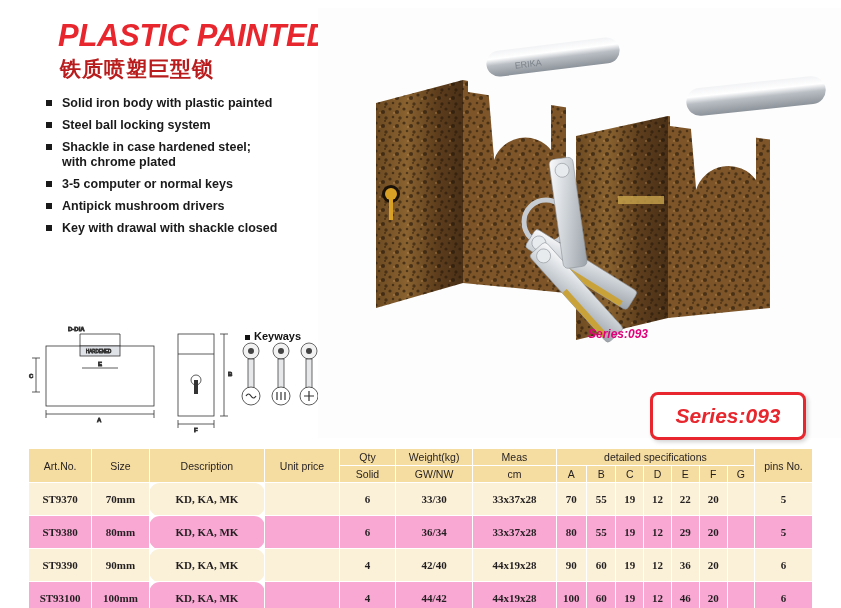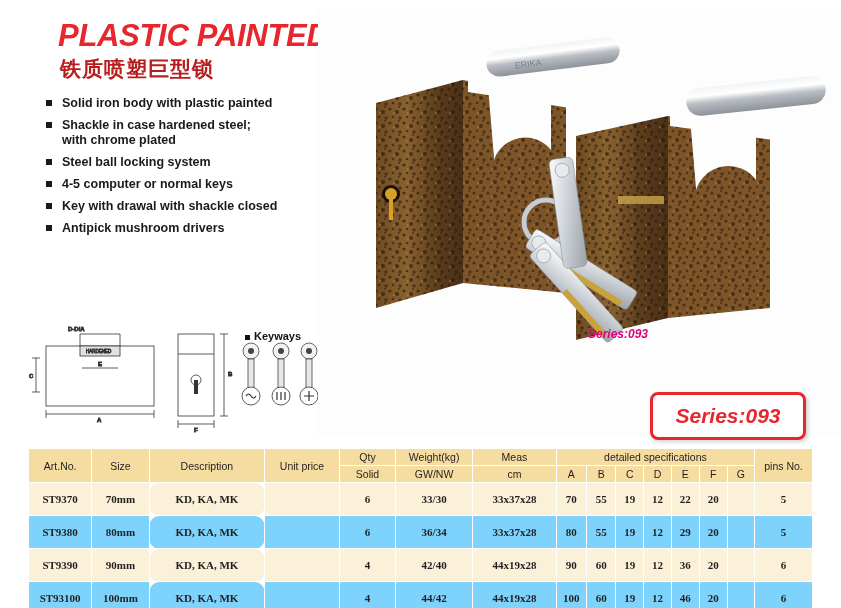--- a/index.html
+++ b/index.html
@@ -165,58 +165,58 @@
     line-height: 12px;
   }
   table.spec tbody td {
     padding: 6px 1px;
     font-size: 11px;
     font-weight: bold;
     height: 20px;
     font-family: Liberation Serif, serif;
   }
   table.spec tbody tr.odd td { background: #fbf1d8; }
-  table.spec tbody tr.even td { background: #7dd3fc; }
+  table.spec tbody tr.even td { background: #f9a8d4; }
   td.artno, td.size { color: #c0392b; font-weight: bold; }
   td.desc { color: #c0392b; font-weight: bold; border-radius: 11px; }
   .hdr-detailed { border-bottom: 1px solid #ffffff !important; margin-left: 11px; }
 </style>
 </head>
 <body>
 
 <div class="page">
 
   <div class="title-en">PLASTIC PAINTED RECTANGULAR PADLOCK</div>
   <div class="title-cn">铁质喷塑巨型锁</div>
 
   <div class="features">
     <div class="feature">
       <span class="bullet"></span>
       <span>Solid iron body with plastic painted</span>
     </div>
     <div class="feature">
       <span class="bullet"></span>
+      <span>Steel ball locking system</span>
+    </div>
+    <div class="feature">
+      <span class="bullet"></span>
       <span>Shackle in case hardened steel;</span>
       <span class="sub">with chrome plated</span>
     </div>
     <div class="feature">
       <span class="bullet"></span>
-      <span>Steel ball locking system</span>
-    </div>
-    <div class="feature">
-      <span class="bullet"></span>
-      <span>4-5 computer or normal keys</span>
+      <span>3-5 computer or normal keys</span>
+    </div>
+    <div class="feature">
+      <span class="bullet"></span>
+      <span>Antipick mushroom drivers</span>
     </div>
     <div class="feature">
       <span class="bullet"></span>
       <span>Key with drawal with shackle closed</span>
-    </div>
-    <div class="feature">
-      <span class="bullet"></span>
-      <span>Antipick mushroom drivers</span>
     </div>
   </div>
 
   <div class="photo">
     <svg width="523" height="430" viewBox="0 0 523 430" xmlns="http://www.w3.org/2000/svg">
       <defs>
         <linearGradient id="bodyGrad" x1="0" y1="0" x2="1" y2="0">
           <stop offset="0%" stop-color="#6d4a22"></stop>
           <stop offset="35%" stop-color="#8a6230"></stop>
           <stop offset="70%" stop-color="#5d3d1c"></stop>

